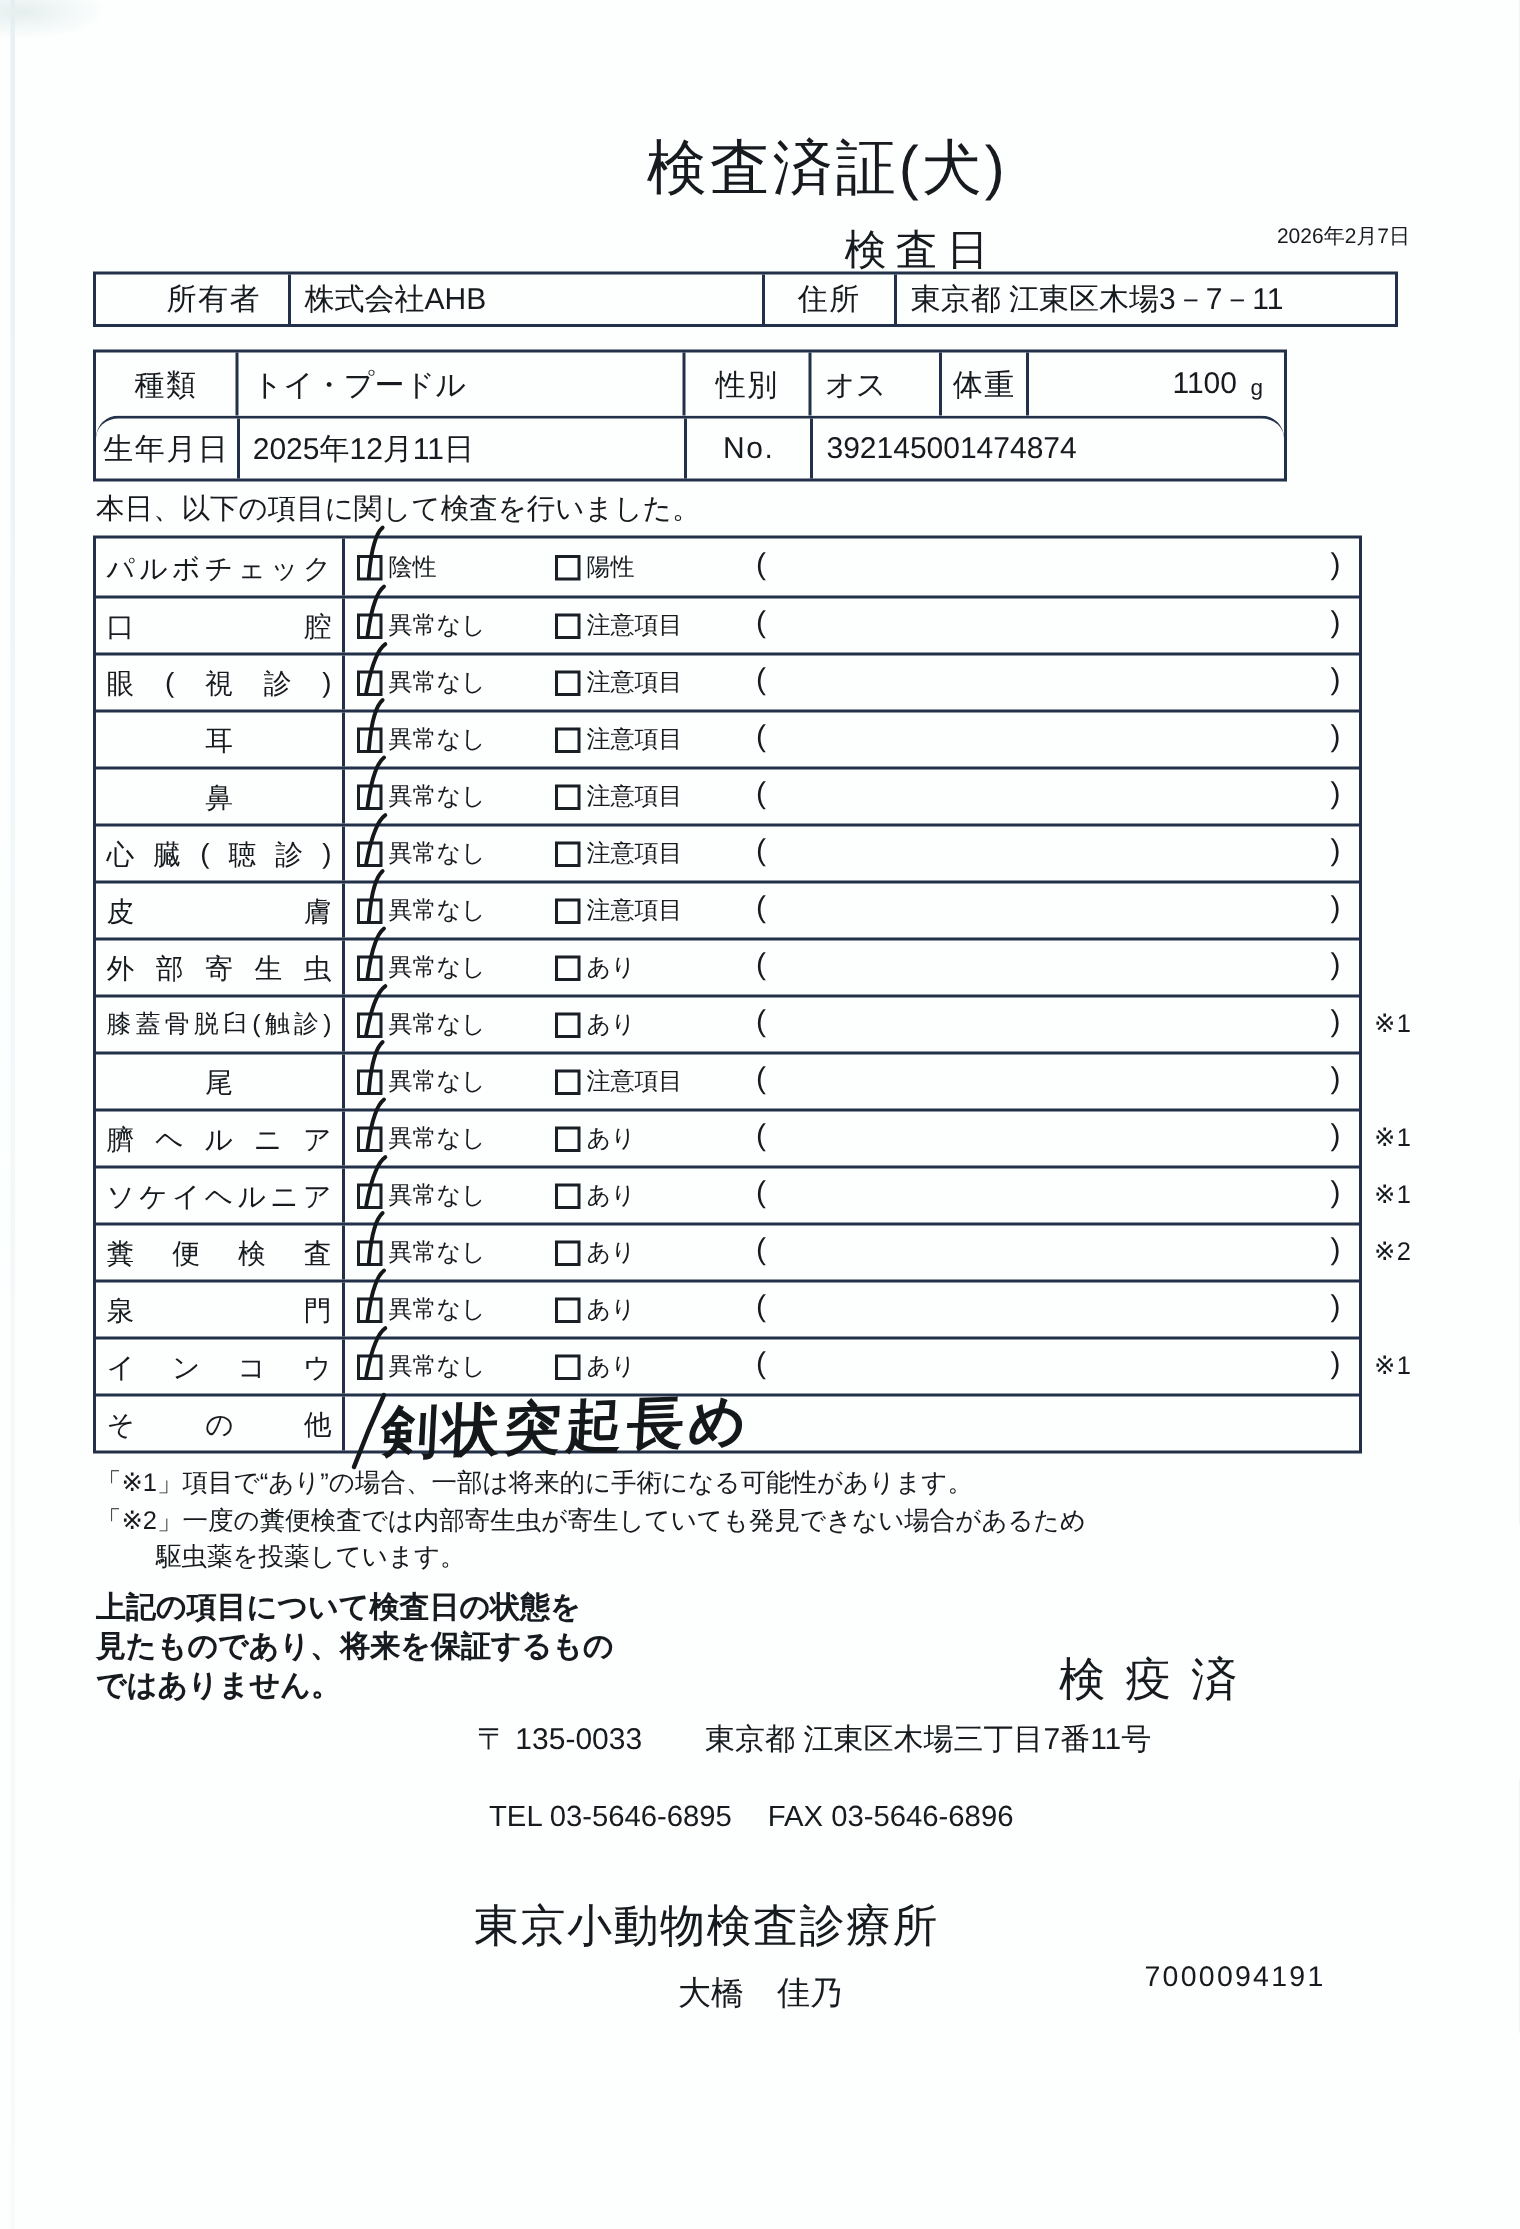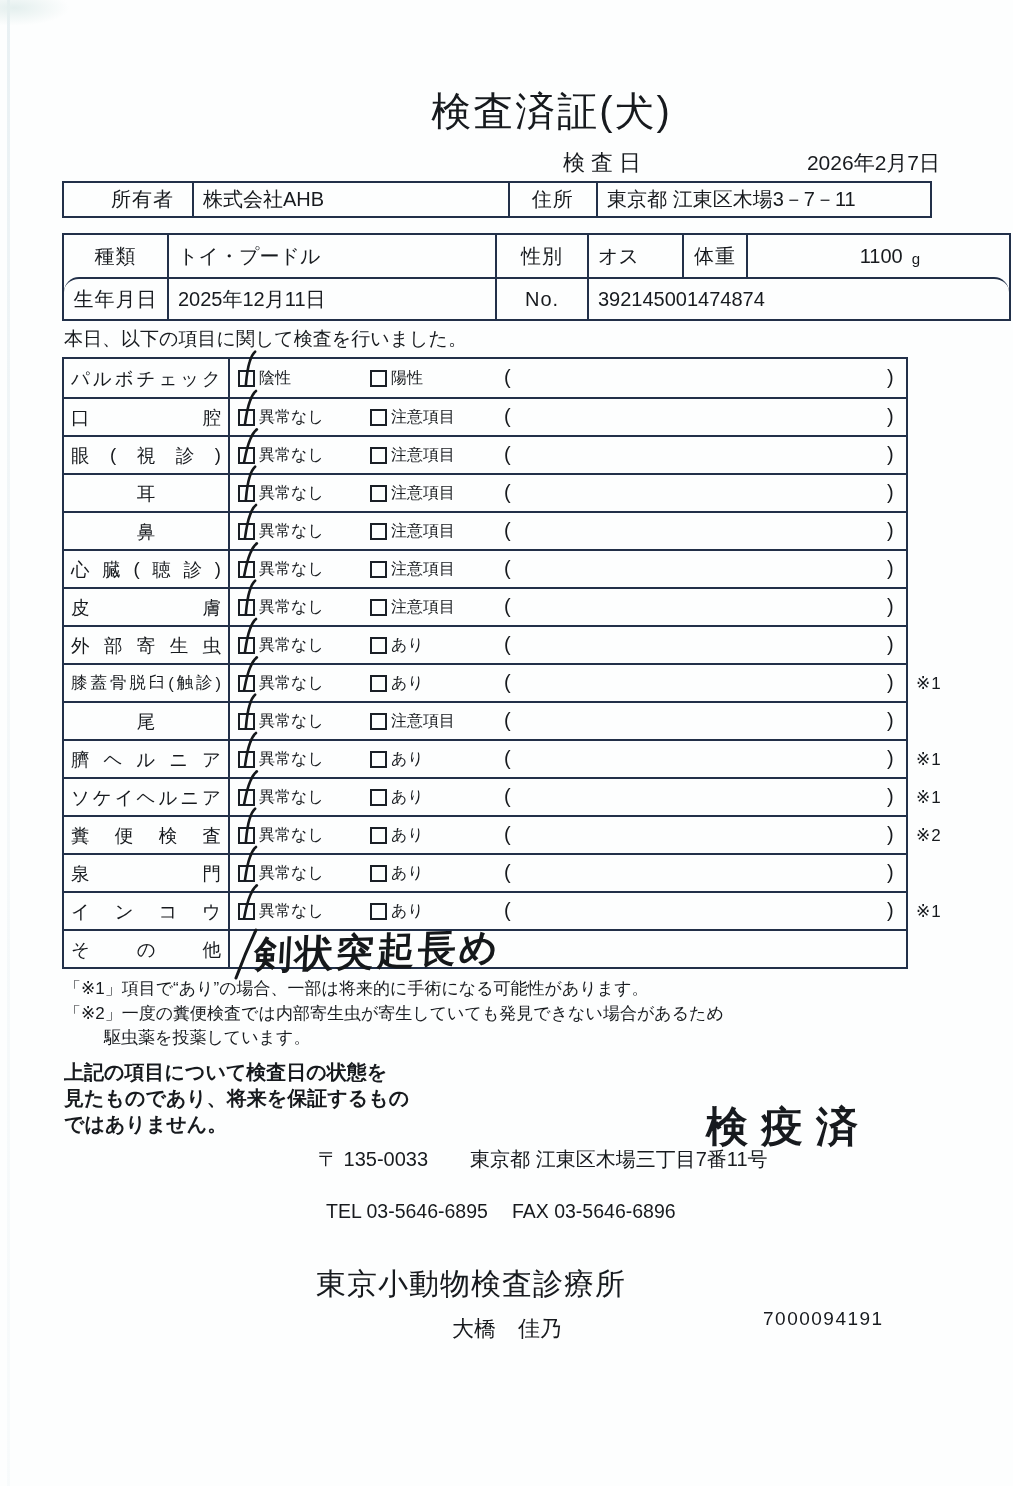--- a/index.html
+++ b/index.html
@@ -21,35 +21,35 @@
   .scan-streak{position:absolute;left:7px;top:0;width:3px;height:100%;
     background:linear-gradient(#dfeaee, #eef4f6 40%, #f5f9fa);opacity:.7;}
   .scan-smudge{position:absolute;left:0;top:0;width:70px;height:26px;
     background:radial-gradient(ellipse at 20% 30%, #e4efee 0%, rgba(255,255,255,0) 70%);}
 
   .abs{position:absolute;}
 
   .title{left:0;top:84px;width:1013px;text-align:center;
     font-size:40px;letter-spacing:2px;padding-left:45px;}
 
-  .insp-label{left:563px;top:148px;font-size:22px;letter-spacing:6px;}
-  .insp-date{left:780px;top:149px;width:160px;text-align:right;font-size:21px;}
+  .insp-label{left:563px;top:148px;font-size:28px;letter-spacing:6px;}
+  .insp-date{left:780px;top:149px;width:160px;text-align:right;font-size:14px;}
 
   
   .htable{box-sizing:border-box;border:2.5px solid var(--line);display:flex;}
   .hcell{box-sizing:border-box;display:flex;align-items:center;
     font-size:20px;white-space:nowrap;overflow:visible;}
   .hcell.lab{justify-content:center;letter-spacing:1px;}
   .hcell.val{padding-left:9px;}
   .hcell + .hcell{border-left:2px solid var(--line);}
   .hrow{display:flex;box-sizing:border-box;}
   .hrow + .hrow{border-top:2px solid var(--line);border-radius:15px;}
 
   #owner-table{left:62px;top:181px;width:870px;height:37px;padding-left:29px;}
-  #info-table{left:62px;top:233px;width:949px;flex-direction:column;}
+  #info-table{left:62px;top:233px;width:796px;flex-direction:column;}
   #info-table .hrow{height:42px;}
   .w-103{width:103px;} .w-328{width:328px;} .w-92{width:92px;}
   .w-95{width:95px;} .w-64{width:64px;} .w-188{width:188px;} .w-347{width:347px;}
   .weight-val{justify-content:flex-end;padding-right:14px;gap:9px;}
   .weight-val .unit{font-size:15px;margin-top:5px;}
 
   .intro{left:64px;top:326px;font-size:19px;}
 
   
   #exam-table{left:62px;top:357px;width:846px;box-sizing:border-box;
@@ -75,21 +75,21 @@
     gap:0;color:var(--pen);}
   .handwrite .hw-text{font-size:38px;font-weight:700;letter-spacing:3px;
     transform:rotate(-2deg) skewX(-5deg);white-space:nowrap;}
   .hw-slash{margin-right:-4px;margin-top:6px;}
 
   .footnotes{left:64px;top:977px;font-size:17px;line-height:24.5px;}
   .footnotes .indent{padding-left:40px;}
 
   .disclaimer{left:64px;top:1059px;font-size:20px;font-weight:700;line-height:26px;}
 
-  .stamp{left:706px;top:1099px;font-size:42px;letter-spacing:13px;white-space:nowrap;font-weight:bold;}
+  .stamp{left:706px;top:1099px;font-size:31px;letter-spacing:13px;white-space:nowrap;}
 
   .postal-row{left:318px;top:1146px;font-size:20px;display:flex;gap:42px;white-space:nowrap;}
   .tel-row{left:326px;top:1200px;font-size:19.5px;display:flex;gap:24px;white-space:nowrap;}
   .clinic{left:316px;top:1264px;font-size:30px;letter-spacing:1px;white-space:nowrap;}
   .vet{left:452px;top:1314px;font-size:22px;white-space:nowrap;}
   .serial{left:763px;top:1308px;font-size:19px;letter-spacing:1.5px;}
 </style>
 </head>
 <body>
 

